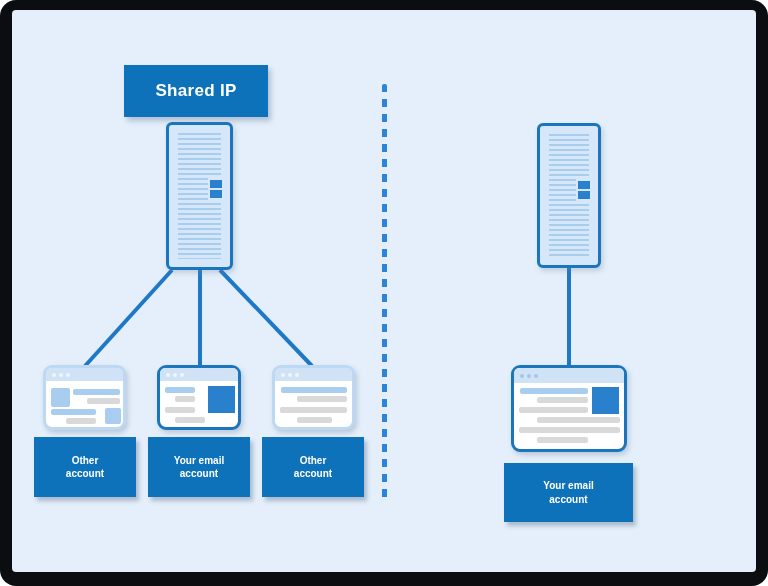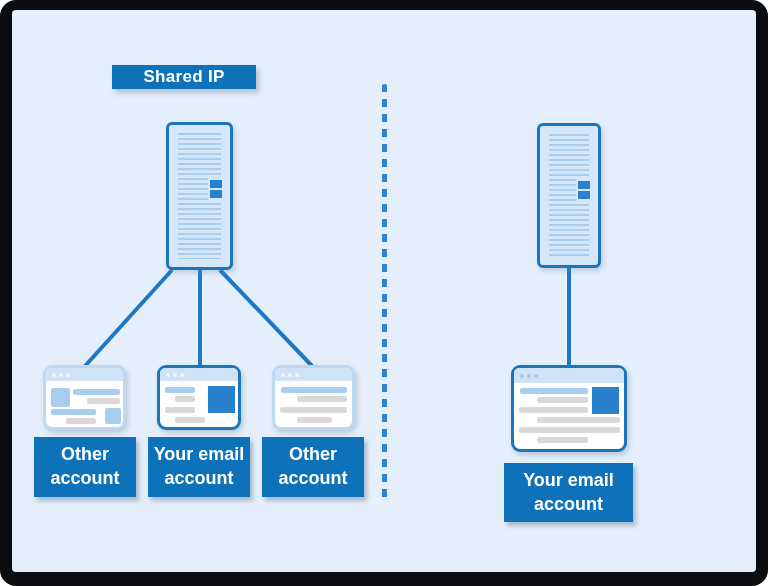--- a/index.html
+++ b/index.html
@@ -28,21 +28,21 @@
   .header-label {
     position: absolute;
     background: #0d72ba;
     color: #ffffff;
     font-weight: bold;
     font-size: 17px;
     letter-spacing: .3px;
     display: flex; align-items: center; justify-content: center;
     box-shadow: 3px 4px 5px rgba(105,125,150,.4);
   }
-  .header-shared    { left: 100px; top: 55px; width: 144px; height: 24px; }
+  .header-shared    { left: 112px; top: 55px; width: 144px; height: 52px; }
   .header-dedicated { left: 483px; top: 55px; width: 148px; height: 40px; }
 
   .server {
     position: absolute;
     background: #d5e7f8;
     border: 3px solid #1b75bc;
     border-radius: 6px;
     box-shadow: 2px 3px 5px rgba(110,130,155,.3);
   }
   .server-shared    { left: 154px; top: 112px; width: 67px; height: 148px; }
@@ -94,21 +94,21 @@
   .win-other-1        { left: 31px;  top: 355px; width: 83px;  height: 65px; }
   .win-email-shared   { left: 145px; top: 355px; width: 84px;  height: 65px; }
   .win-other-2        { left: 260px; top: 355px; width: 83px;  height: 65px; }
   .win-email-dedic    { left: 499px; top: 355px; width: 116px; height: 87px; }
 
   .account-label {
     position: absolute;
     background: #0d72ba;
     color: #ffffff;
     font-weight: bold;
-    font-size: 18px;
+    font-size: 10px;
     line-height: 1.32;
     text-align: center;
     white-space: pre-line;
     display: flex; align-items: center; justify-content: center;
     box-shadow: 3px 4px 4px rgba(105,125,150,.45);
   }
   .lbl-1 { left: 22px;  top: 427px; width: 102px; height: 60px; }
   .lbl-2 { left: 136px; top: 427px; width: 102px; height: 60px; }
   .lbl-3 { left: 250px; top: 427px; width: 102px; height: 60px; }
   .lbl-4 { left: 492px; top: 453px; width: 129px; height: 59px; }

